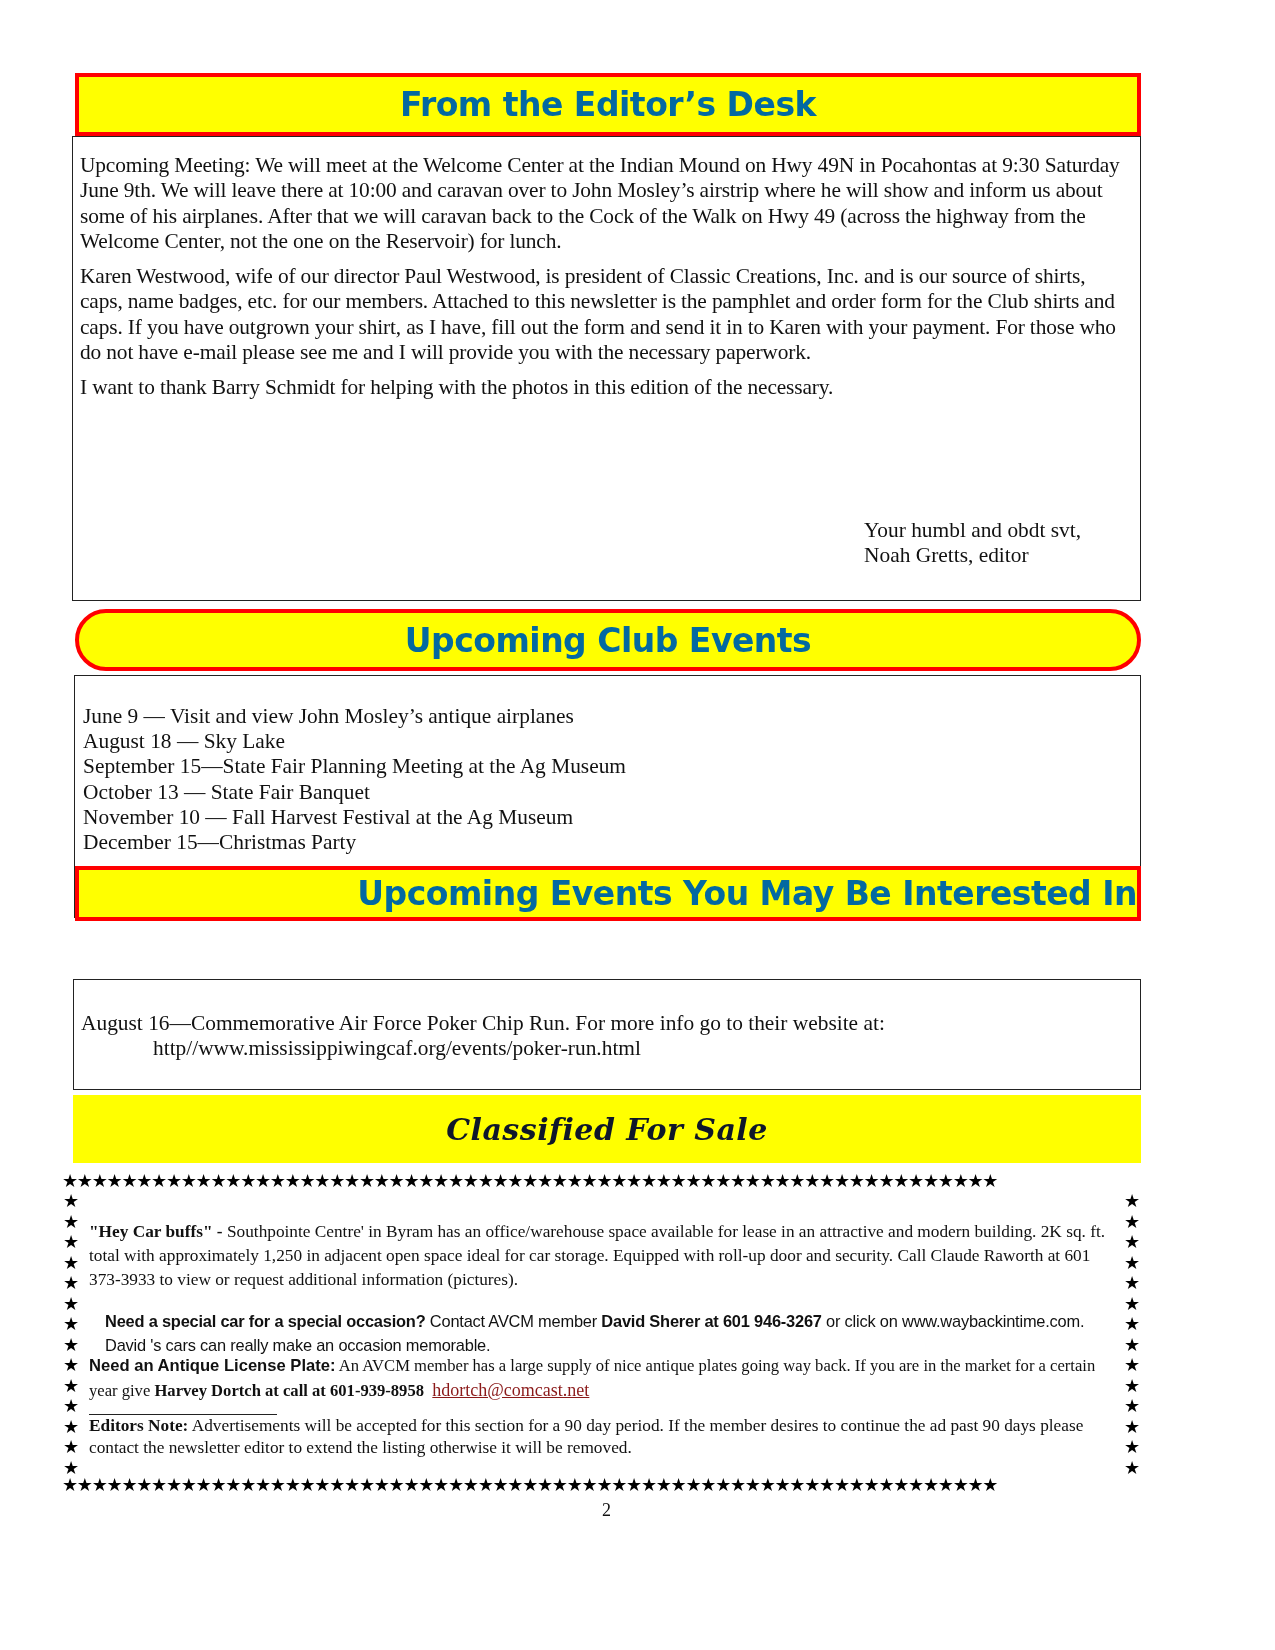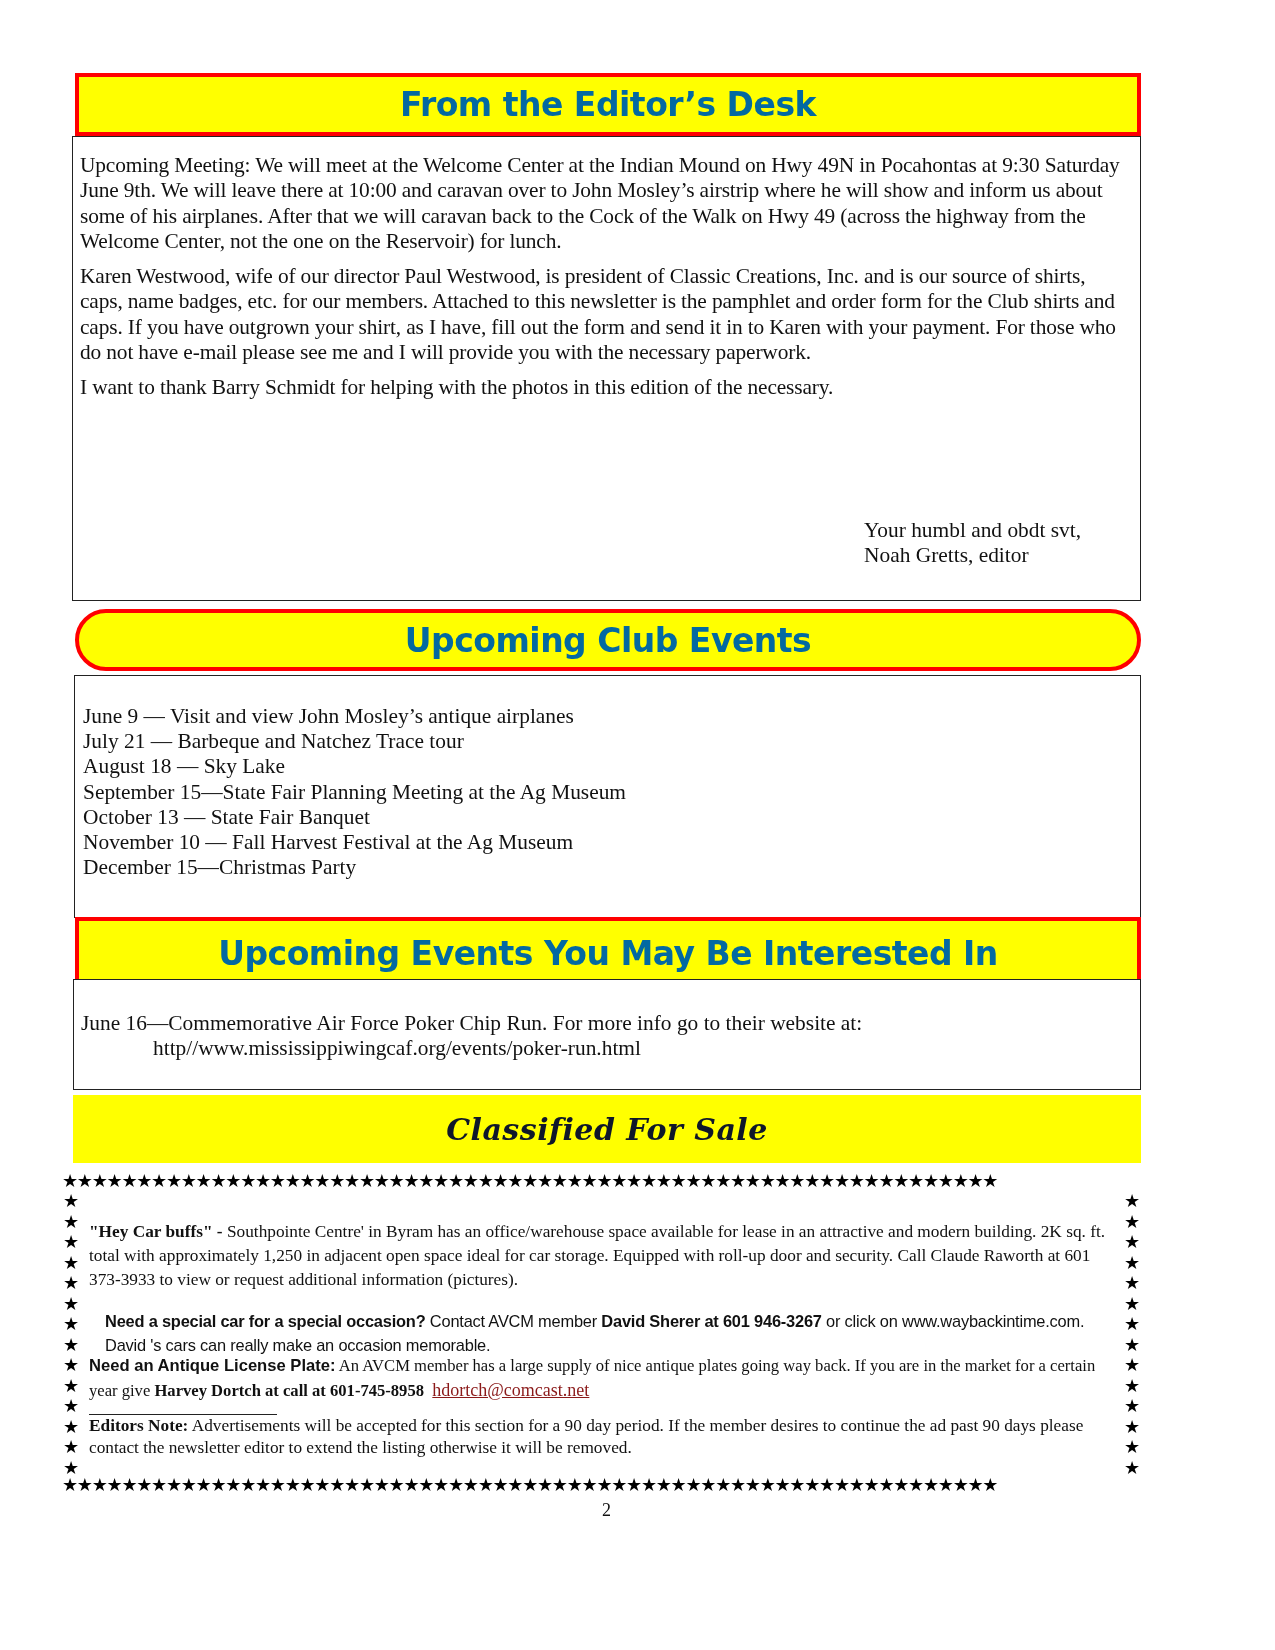--- a/index.html
+++ b/index.html
@@ -62,33 +62,32 @@
     <div>Your humbl and obdt svt,</div>
     <div>Noah Gretts, editor</div>
   </div>
 </div>
 
 <div class="banner" style="top:609px;height:62px;border-radius:31px;">
   <span class="banner-title">Upcoming Club Events</span>
 </div>
 <div class="box" id="club-box" style="left:74px;width:1067px;">
   <p class="event-line">June 9 — Visit and view John Mosley’s antique airplanes</p>
-  <p class="event-line">July 21 — Barbeque and Natchez Trace tour</p>
   <p class="event-line">August 18 — Sky Lake</p>
   <p class="event-line">September 15—State Fair Planning Meeting at the Ag Museum</p>
   <p class="event-line">October 13 — State Fair Banquet</p>
   <p class="event-line">November 10 — Fall Harvest Festival at the Ag Museum</p>
   <p class="event-line">December 15—Christmas Party</p>
 </div>
 
-<div class="banner" style="top:917px;height:72px;">
+<div class="banner" style="top:866px;height:55px;justify-content:flex-end;">
   <span class="banner-title">Upcoming Events You May Be Interested In</span>
 </div>
 <div class="box" id="interest-box" style="left:73px;width:1068px;">
-  <p class="event-line">June 16—Commemorative Air Force Poker Chip Run.  For more info go to their website at:</p>
+  <p class="event-line">August 16—Commemorative Air Force Poker Chip Run.  For more info go to their website at:</p>
   <p class="event-line url-line">http//www.mississippiwingcaf.org/events/poker-run.html</p>
 </div>
 
 <div class="classified-banner">
   <span class="classified-title">Classified For Sale</span>
 </div>
 
 <div class="stars-row" id="stars-top" style="top:1171px;"><span>★</span><span>★</span><span>★</span><span>★</span><span>★</span><span>★</span><span>★</span><span>★</span><span>★</span><span>★</span><span>★</span><span>★</span><span>★</span><span>★</span><span>★</span><span>★</span><span>★</span><span>★</span><span>★</span><span>★</span><span>★</span><span>★</span><span>★</span><span>★</span><span>★</span><span>★</span><span>★</span><span>★</span><span>★</span><span>★</span><span>★</span><span>★</span><span>★</span><span>★</span><span>★</span><span>★</span><span>★</span><span>★</span><span>★</span><span>★</span><span>★</span><span>★</span><span>★</span><span>★</span><span>★</span><span>★</span><span>★</span><span>★</span><span>★</span><span>★</span><span>★</span><span>★</span><span>★</span><span>★</span><span>★</span><span>★</span><span>★</span><span>★</span><span>★</span><span>★</span><span>★</span><span>★</span><span>★</span></div>
 <div class="stars-col" id="stars-left" style="left:62px;top:1191px;">
     <div>★</div>
@@ -131,21 +130,21 @@
 </div>
 
 <div class="ad-text" style="top:1293px;">
   <p class="ad-sans">
     <span class="bold">Need a special car for a special occasion?</span><span>  Contact AVCM member </span><span class="bold">David Sherer at 601 946-3267</span><span> or click on www.waybackintime.com.  David 's cars can really make an occasion memorable.</span>
   </p>
 </div>
 
 <div class="ad-text" style="top:1354px;">
   <p class="ad-serif" style="font-size:16.6px;">
-    <span class="bold" style="font-family:'Liberation Sans',sans-serif;">Need an Antique License Plate:</span><span>  An AVCM member has a large supply of nice antique plates going way back.  If you are in the market for a certain year give </span><span class="bold">Harvey Dortch at call at 601-745-8958</span>&nbsp;&nbsp;<span class="email-link" style="font-size:18px;">hdortch@comcast.net</span>
+    <span class="bold" style="font-family:'Liberation Sans',sans-serif;">Need an Antique License Plate:</span><span>  An AVCM member has a large supply of nice antique plates going way back.  If you are in the market for a certain year give </span><span class="bold">Harvey Dortch at call at 601-939-8958</span>&nbsp;&nbsp;<span class="email-link" style="font-size:18px;">hdortch@comcast.net</span>
   </p>
 </div>
 
 <div class="note-rule"></div>
 
 <div class="ad-text" style="top:1415px;">
   <p class="ad-serif" style="font-size:17.3px;line-height:22px;">
     <span class="bold">Editors Note:</span><span>  Advertisements will be accepted for this section for a 90 day period.  If the member desires to continue the ad past 90 days please contact the newsletter editor to extend the listing otherwise it will be removed.</span>
   </p>
 </div>

